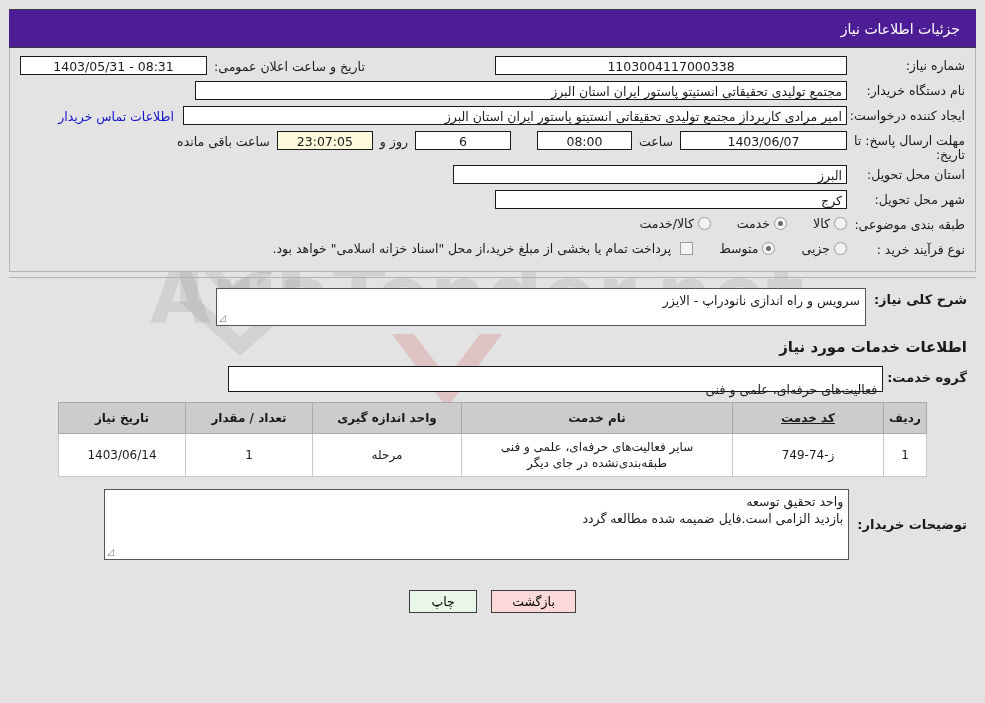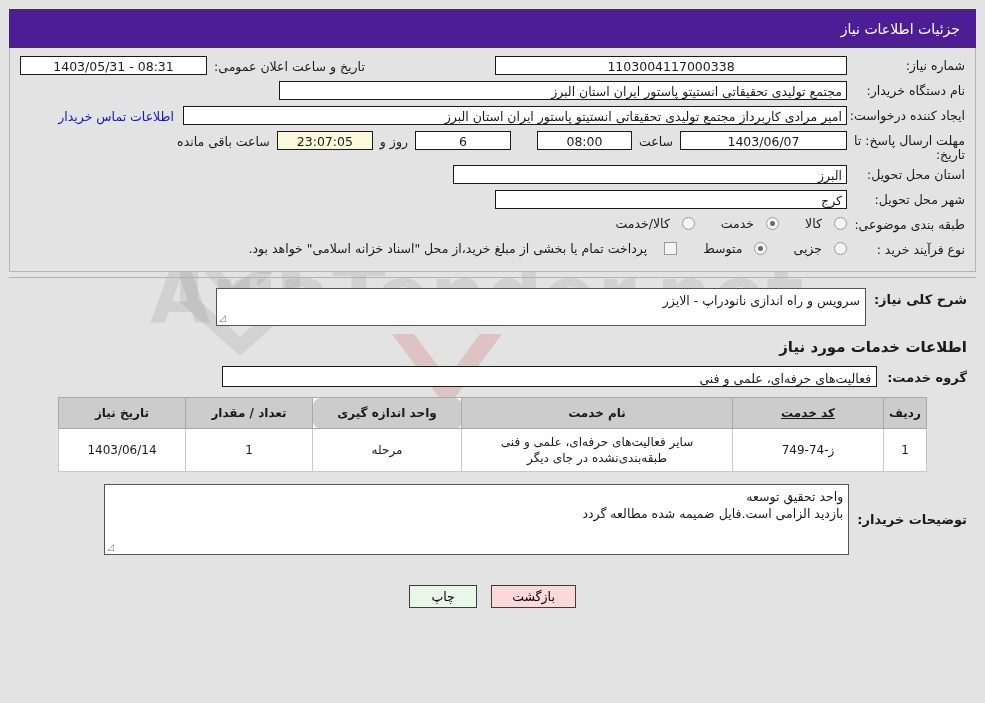--- a/index.html
+++ b/index.html
@@ -130,21 +130,21 @@
     padding: 0 4px;
     box-sizing: border-box;
     overflow: hidden;
     white-space: nowrap;
     text-align: center;
   }
   .ffield.rtl-text { text-align: right; }
   .ffield.center { text-align: center; }
 
   .w-needno   { width: 352px; }
-  .w-org      { width: 568px; }
+  .w-org      { width: 652px; }
   .w-creator  { width: 664px; }
   .w-date     { width: 167px; }
   .w-time     { width: 95px; }
   .w-days     { width: 96px; }
   .w-province { width: 394px; }
   .w-city     { width: 352px; }
   .w-pubdate  { width: 187px; }
 
   .inline-lbl {
     font-size: 12.5px;
@@ -167,21 +167,21 @@
     text-align: center;
     font-size: 12.5px;
     box-sizing: border-box;
   }
   .spacer { flex: 1 1 auto; }
 
   
   .radio-grp {
     display: flex;
     align-items: center;
-    gap: 12px;
+    gap: 4px;
     margin-left: 26px;
     padding-top: 1px;
   }
   .radio {
     width: 13px;
     height: 13px;
     border-radius: 50%;
     border: 1px solid #9a9a9a;
     background: #f4f4f4;
     box-sizing: border-box;
@@ -271,24 +271,24 @@
     margin: 12px 0 10px 0;
     text-align: right;
   }
   .svc-field {
     background: #ffffff;
     border: 1px solid #1a1a1a;
     width: 655px;
     height: 21px;
     line-height: 21px;
     font-size: 12.5px;
-    padding: 1px 5px;
+    padding: 12px 5px;
     box-sizing: border-box;
     text-align: right;
-    margin-right: 10px;
+    margin-right: 4px;
   }
 
   
   .tbl-wrap { padding: 2px 40px 0 40px; }
   table.items {
     width: 100%;
     border-collapse: collapse;
     font-size: 12px;
     background: #ffffff;
   }
@@ -307,21 +307,21 @@
     background: #ffffff;
     padding: 5px 6px;
     text-align: center;
     font-size: 12px;
     vertical-align: middle;
     line-height: 16px;
   }
   .col-row  { width: 34px; }
   .col-code { width: 142px; text-decoration: underline; }
   .col-name { width: auto; }
-  .col-unit { width: 140px; border-radius: 8px; }
+  .col-unit { width: 140px; }
   .col-qty  { width: 118px; }
   .col-date { width: 118px; }
   .num { direction: ltr; unicode-bidi: embed; }
 
   
   .footer {
     display: flex;
     justify-content: center;
     gap: 14px;
     padding-top: 22px;

